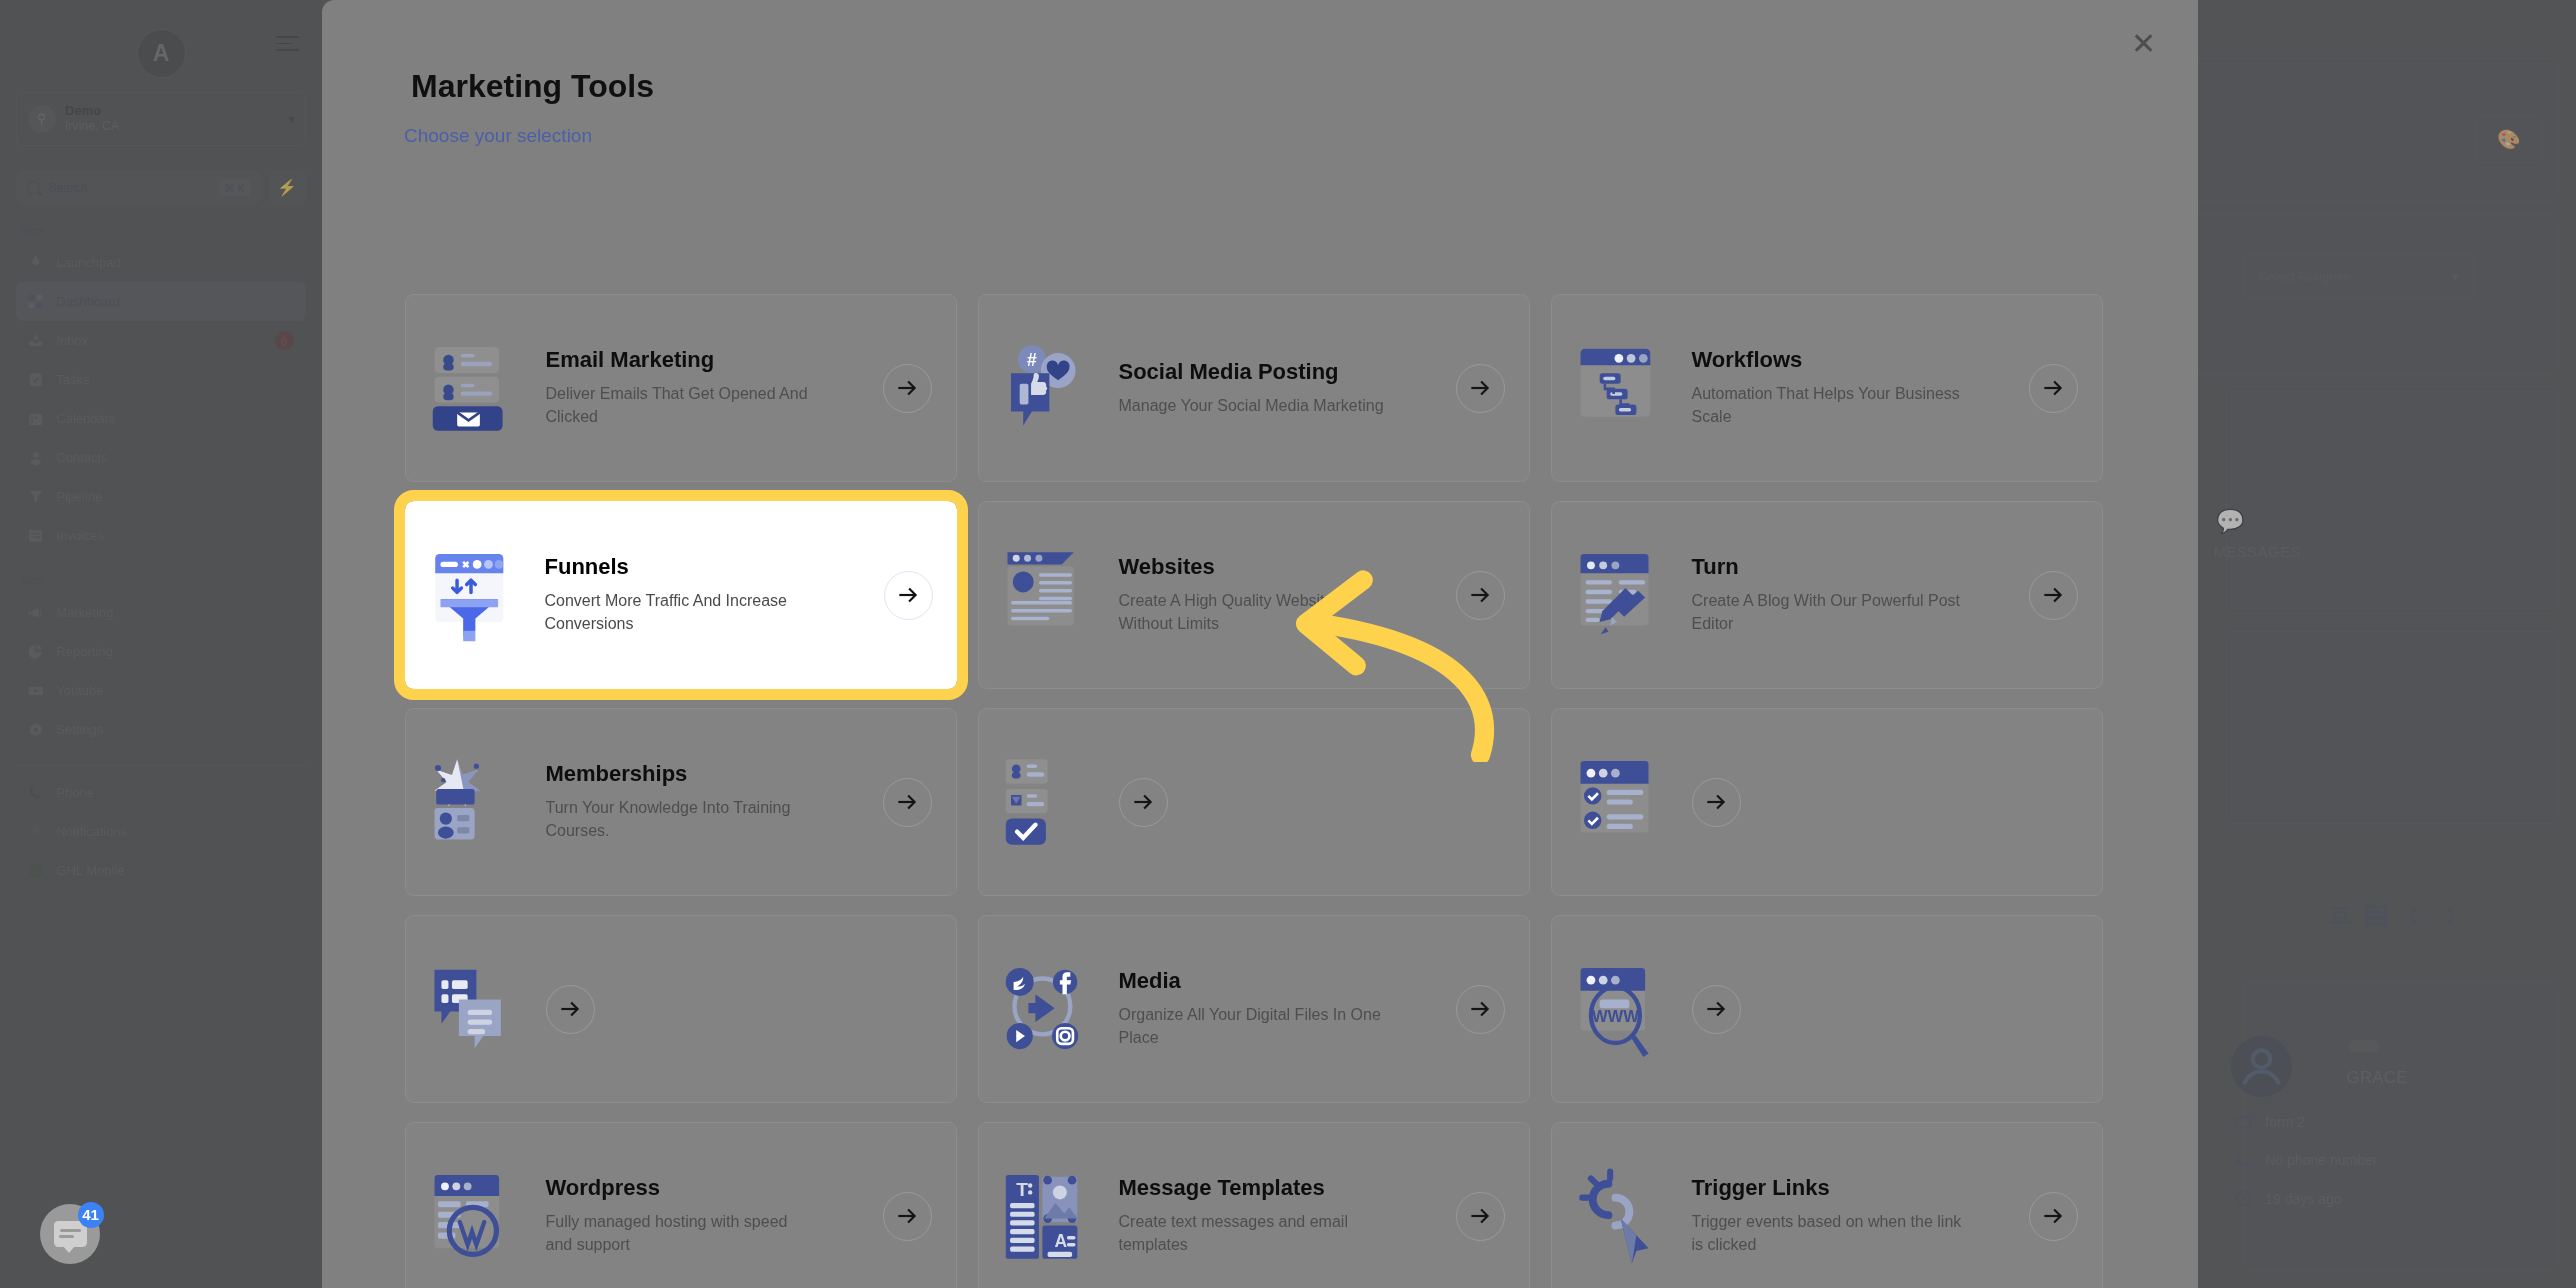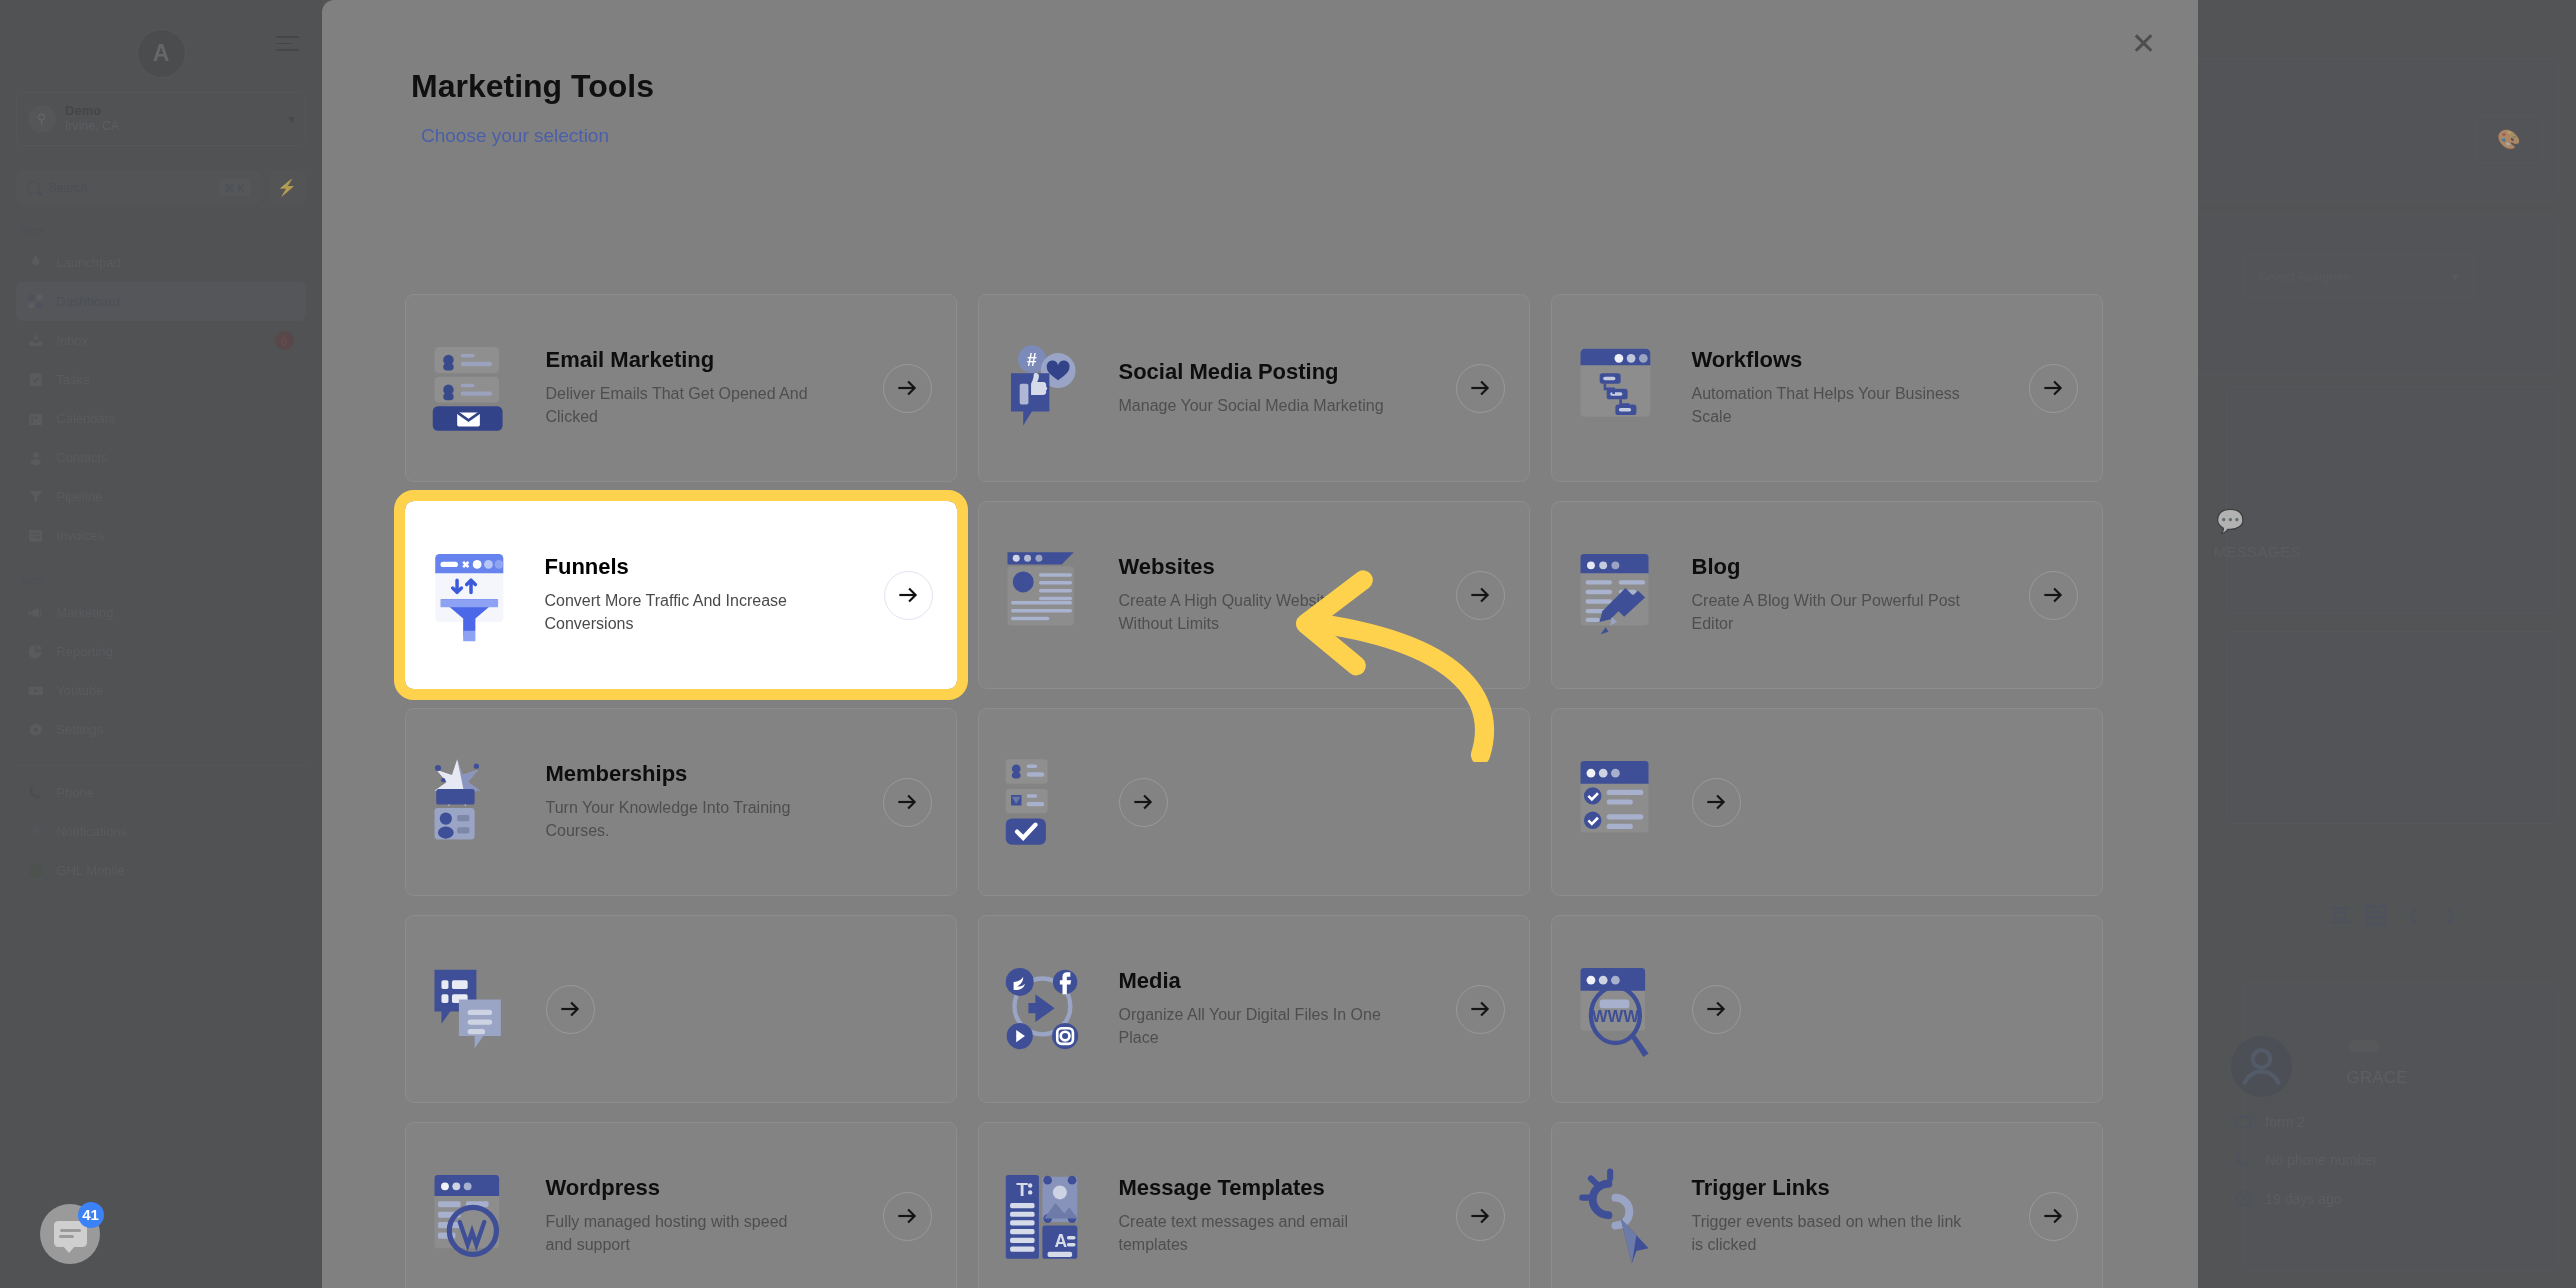--- a/index.html
+++ b/index.html
@@ -136,21 +136,21 @@
     background: #808080;
     border-radius: 12.3px 0 0 0;
     overflow: hidden;
   }
   .close-x {
     position: absolute; right: 37px; top: 26px;
     width: 35px; height: 35px; color: #4d4d4d; font-size: 30px; font-weight: 300;
     display: flex; align-items: center; justify-content: center; line-height: 1;
   }
   .m-title { position: absolute; left: 89px; top: 68px; font-size: 32px; font-weight: bold; color: #101010; }
-  .m-sub { position: absolute; left: 99px; top: 125px; font-size: 19px; color: #4a5fa8; text-align: right; }
+  .m-sub { position: absolute; left: 82px; top: 125px; font-size: 19px; color: #4a5fa8; text-align: right; }
 
   .m-search {
     position: absolute; left: 89px; top: 202px;
     width: 1652px; height: 63px;
     border: 0.9px solid #8b8b8b; border-radius: 7px;
     display: flex; align-items: center; padding: 0 24.5px; gap: 17.5px;
     background: transparent;
   }
   .m-mag { width: 18.4px; height: 18.4px; border: 2.6px solid #1a1a1a; border-radius: 50%; position: relative; flex:none; }
   .m-mag::after { content:""; position:absolute; width:2.6px; height:8px; background:#1a1a1a; right:-0.9px; bottom:-5.3px; transform: rotate(-45deg); }
@@ -632,21 +632,21 @@
             <rect x="10" y="71" width="24" height="5" rx="2"></rect>
               <rect x="10" y="81" width="16" height="5" rx="2"></rect>
           </g>
           <path d="M70 58l12 12-34 34-16 4 4-16z" fill="#3e4f97" transform="translate(-10,-6) scale(0.78) translate(14,10)"></path>
           <path d="M33 92l-6 8 9-3z" fill="#3e4f97"></path>
           <path d="M46 72l24-22 8 8-24 22z" fill="#3e4f97"></path>
           <path d="M40 80l6 6-8 4z" fill="#9aa3c2"></path>
         </svg>
       </div>
       <div class="card-body">
-        <div class="card-title">Blog</div>
+        <div class="card-title">Turn</div>
         <div class="card-desc">Create A Blog With Our Powerful Post Editor</div>
       </div>
       <div class="card-arrow">
           <svg viewBox="0 0 24 24" fill="none" stroke="currentColor" stroke-width="2">
             <line x1="4" y1="12" x2="19" y2="12"></line>
             <polyline points="13,6 19,12 13,18"></polyline>
           </svg>
         </div>
     </div>
 

